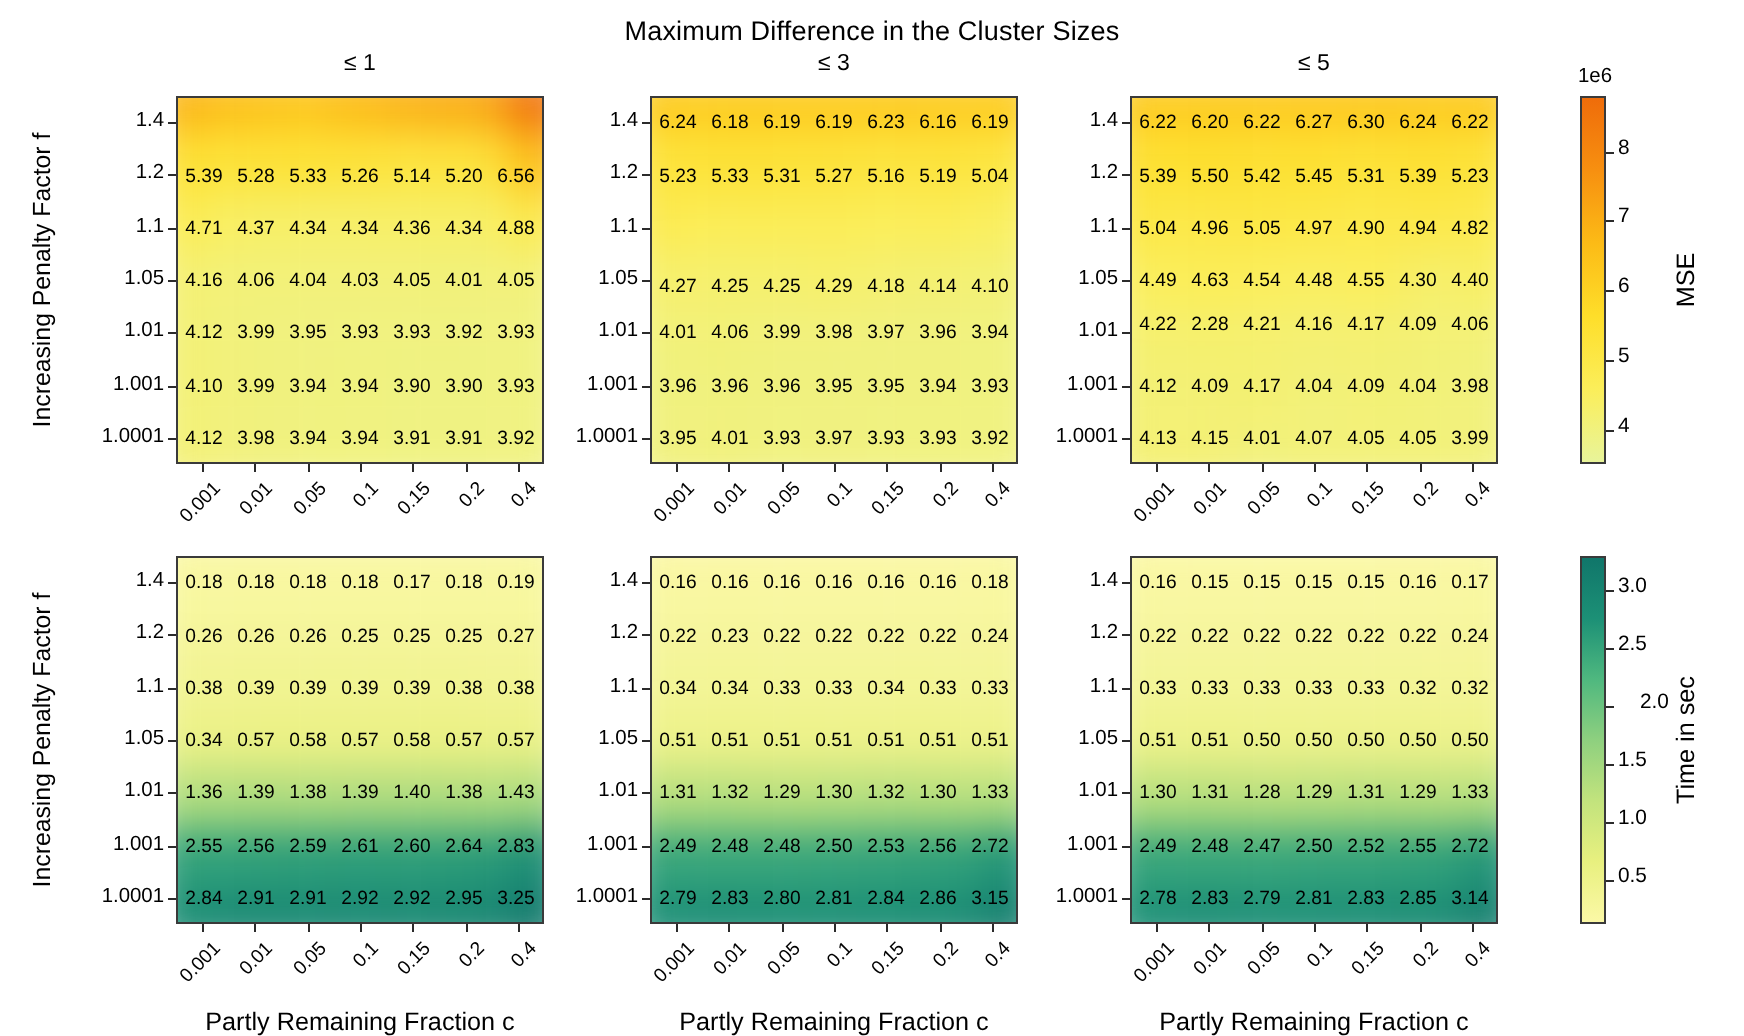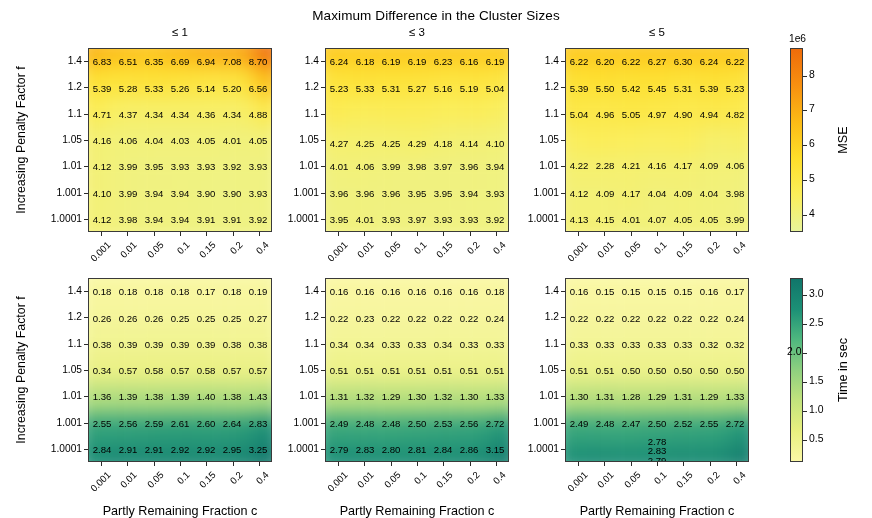--- a/index.html
+++ b/index.html
@@ -78,29 +78,20 @@
         <div style="position: absolute; left: 71.4286%; top: 71.4286%; width: 14.2857%; height: 14.2857%; background: rgb(239, 242, 130);"></div>
         <div style="position: absolute; left: 85.7143%; top: 71.4286%; width: 14.2857%; height: 14.2857%; background: rgb(240, 242, 128);"></div>
         <div style="position: absolute; left: 0%; top: 85.7143%; width: 14.2857%; height: 14.2857%; background: rgb(243, 240, 117);"></div>
         <div style="position: absolute; left: 14.2857%; top: 85.7143%; width: 14.2857%; height: 14.2857%; background: rgb(241, 241, 125);"></div>
         <div style="position: absolute; left: 28.5714%; top: 85.7143%; width: 14.2857%; height: 14.2857%; background: rgb(240, 242, 127);"></div>
         <div style="position: absolute; left: 42.8571%; top: 85.7143%; width: 14.2857%; height: 14.2857%; background: rgb(240, 242, 127);"></div>
         <div style="position: absolute; left: 57.1429%; top: 85.7143%; width: 14.2857%; height: 14.2857%; background: rgb(239, 242, 129);"></div>
         <div style="position: absolute; left: 71.4286%; top: 85.7143%; width: 14.2857%; height: 14.2857%; background: rgb(239, 242, 129);"></div>
         <div style="position: absolute; left: 85.7143%; top: 85.7143%; width: 14.2857%; height: 14.2857%; background: rgb(240, 242, 129);"></div>
       </div>
-      <div class="cellrow" style="top: 0px; height: 26.2857px;">
-        <div class="cell">6.83</div>
-        <div class="cell">6.51</div>
-        <div class="cell">6.35</div>
-        <div class="cell">6.69</div>
-        <div class="cell">6.94</div>
-        <div class="cell">7.08</div>
-        <div class="cell">8.70</div>
-      </div>
       <div class="cellrow" style="top: 26.2857px; height: 26.2857px;">
         <div class="cell">5.39</div>
         <div class="cell">5.28</div>
         <div class="cell">5.33</div>
         <div class="cell">5.26</div>
         <div class="cell">5.14</div>
         <div class="cell">5.20</div>
         <div class="cell">6.56</div>
       </div>
       <div class="cellrow" style="top: 52.5714px; height: 26.2857px;">
@@ -387,21 +378,30 @@
       </div>
       <div class="cellrow" style="top: 52.5714px; height: 26.2857px;">
         <div class="cell">5.04</div>
         <div class="cell">4.96</div>
         <div class="cell">5.05</div>
         <div class="cell">4.97</div>
         <div class="cell">4.90</div>
         <div class="cell">4.94</div>
         <div class="cell">4.82</div>
       </div>
-      <div class="cellrow" style="top: 104px; height: 26.2857px;">
+      <div class="cellrow" style="top: 78.8571px; height: 26.2857px;">
+        <div class="cell">4.49</div>
+        <div class="cell">4.63</div>
+        <div class="cell">4.54</div>
+        <div class="cell">4.48</div>
+        <div class="cell">4.55</div>
+        <div class="cell">4.30</div>
+        <div class="cell">4.40</div>
+      </div>
+      <div class="cellrow" style="top: 92px; height: 26.2857px; align-items: flex-end;">
         <div class="cell">4.22</div>
         <div class="cell">2.28</div>
         <div class="cell">4.21</div>
         <div class="cell">4.16</div>
         <div class="cell">4.17</div>
         <div class="cell">4.09</div>
         <div class="cell">4.06</div>
       </div>
       <div class="cellrow" style="top: 131.429px; height: 26.2857px;">
         <div class="cell">4.12</div>
@@ -841,21 +841,21 @@
       </div>
       <div class="cellrow" style="top: 131.429px; height: 26.2857px;">
         <div class="cell">2.49</div>
         <div class="cell">2.48</div>
         <div class="cell">2.47</div>
         <div class="cell">2.50</div>
         <div class="cell">2.52</div>
         <div class="cell">2.55</div>
         <div class="cell">2.72</div>
       </div>
-      <div class="cellrow" style="top: 157.714px; height: 26.2857px; flex-direction: column;">
+      <div class="cellrow" style="top: 157.714px; height: 26.2857px;">
         <div class="cell">2.78</div>
         <div class="cell">2.83</div>
         <div class="cell">2.79</div>
         <div class="cell">2.81</div>
         <div class="cell">2.83</div>
         <div class="cell">2.85</div>
         <div class="cell">3.14</div>
       </div>
     </div>
     <div class="ylab" style="left: 513px; top: 285.143px; width: 46px;">1.4</div>
@@ -901,19 +901,19 @@
     <div class="cbtitle" style="left: 836px; top: 232px; width: 184px; text-align: center;">MSE</div>
     <div class="cboffset" style="left: 789px; top: 33px;">1e6</div>
     <div class="cbar" style="left: 790px; top: 278px; width: 13px; height: 184px; background: linear-gradient(rgb(16, 118, 106), rgb(28, 144, 118), rgb(79, 184, 127), rgb(142, 208, 127), rgb(194, 227, 125), rgb(232, 240, 127), rgb(251, 248, 166));"></div>
     <div class="cbtick" style="left: 803px; top: 440.013px;"></div>
     <div class="cblab" style="left: 809px; top: 433.013px;">0.5</div>
     <div class="cbtick" style="left: 803px; top: 411.082px;"></div>
     <div class="cblab" style="left: 809px; top: 404.082px;">1.0</div>
     <div class="cbtick" style="left: 803px; top: 382.151px;"></div>
     <div class="cblab" style="left: 809px; top: 375.151px;">1.5</div>
     <div class="cbtick" style="left: 803px; top: 353.22px;"></div>
-    <div class="cblab" style="left: 787px; top: 346.22px;">2.0</div>
+    <div class="cblab" style="left: 820px; top: 346.22px;">2.0</div>
     <div class="cbtick" style="left: 803px; top: 324.289px;"></div>
     <div class="cblab" style="left: 809px; top: 317.289px;">2.5</div>
     <div class="cbtick" style="left: 803px; top: 295.358px;"></div>
     <div class="cblab" style="left: 809px; top: 288.358px;">3.0</div>
     <div class="cbtitle" style="left: 836px; top: 462px; width: 184px; text-align: center;">Time in sec</div>
   </div>
 
 </body></html>

